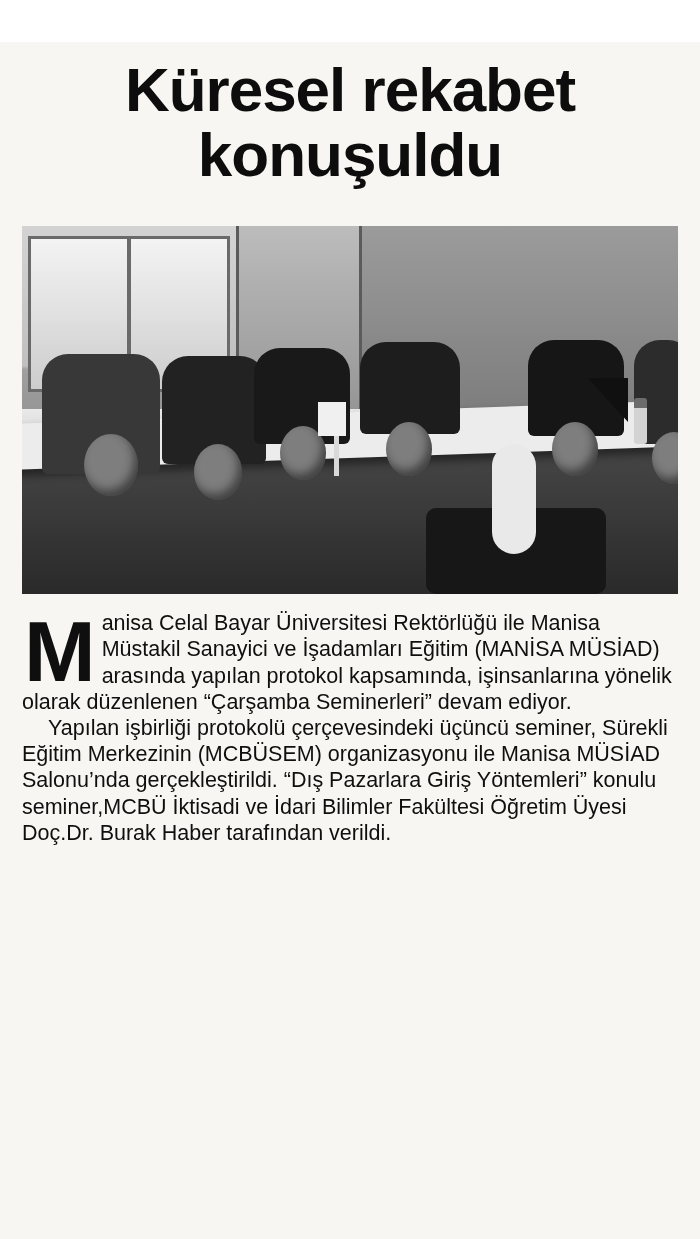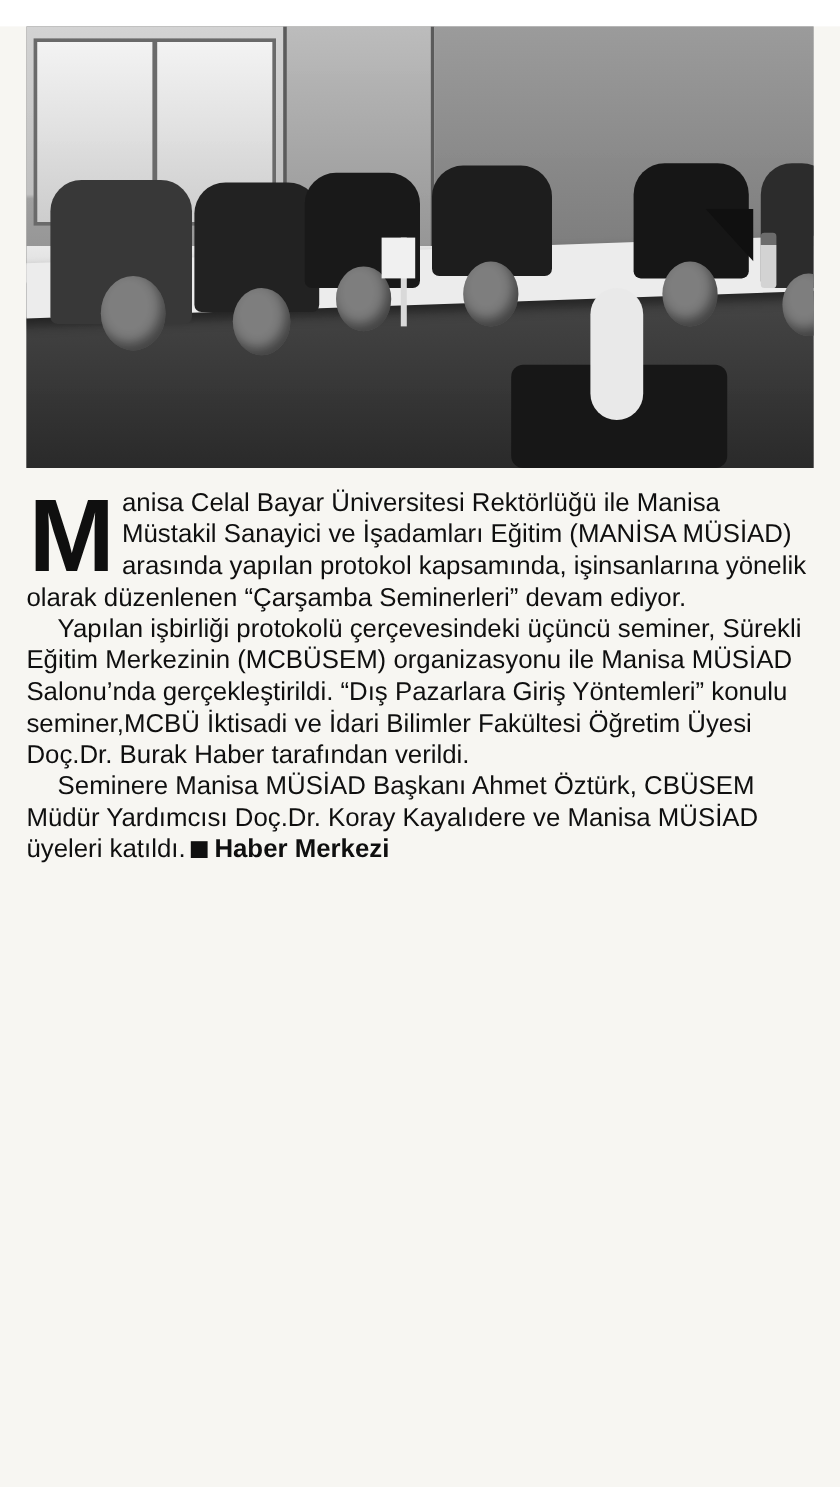--- a/index.html
+++ b/index.html
@@ -160,20 +160,24 @@
   }
   .byline {
     font-weight: bold;
   }
 </style>
 </head>
 <body>
 
 <div class="page">
 
+  <h1 class="headline">
+    <span class="l1">Küresel rekabet</span>
+    <span class="l2">konuşuldu</span>
+  </h1>
 
   <div class="photo-wrap">
     <div class="photo-bg"></div>
     <div class="window"></div>
     <div class="door"></div>
     <div class="wall-dark"></div>
 
     <div class="table"></div>
     <div class="table-top"></div>
 
@@ -202,18 +206,15 @@
     <div class="flagpole" style="left:312px; top:176px; height:74px;"></div>
     <div class="flag" style="left:296px; top:176px; width:28px; height:34px; background:#efeae2;"></div>
     <div class="flag" style="left:566px; top:152px; width:40px; height:44px; background:#151515; clip-path:polygon(0 0,100% 0,100% 100%);"></div>
   </div>
 
   <div class="article">
     <p>
       <span class="dropcap">M</span><span>anisa Celal Bayar Üniversitesi Rektörlüğü ile Manisa Müstakil Sanayici ve İşadamları Eğitim (MANİSA MÜSİAD) arasında yapılan protokol kapsamında, işinsanlarına yönelik olarak düzenlenen “Çarşamba Seminerleri” devam ediyor.</span>
     </p>
     <p>Yapılan işbirliği protokolü çerçevesindeki üçüncü seminer, Sürekli Eğitim Merkezinin (MCBÜSEM) organizasyonu ile Manisa MÜSİAD Salonu’nda gerçekleştirildi. “Dış Pazarlara Giriş Yöntemleri” konulu seminer,MCBÜ İktisadi ve İdari Bilimler Fakültesi Öğretim Üyesi Doç.Dr. Burak Haber tarafından verildi.</p>
-    <p>
-      <span>Seminere Manisa MÜSİAD Başkanı Ahmet Öztürk, CBÜSEM Müdür Yardımcısı Doç.Dr. Koray Kayalıdere ve Manisa MÜSİAD üyeleri katıldı.</span><span class="byline-square"></span><span class="byline">Haber Merkezi</span>
-    </p>
   </div>
 
 </div>
 
 </body></html>

